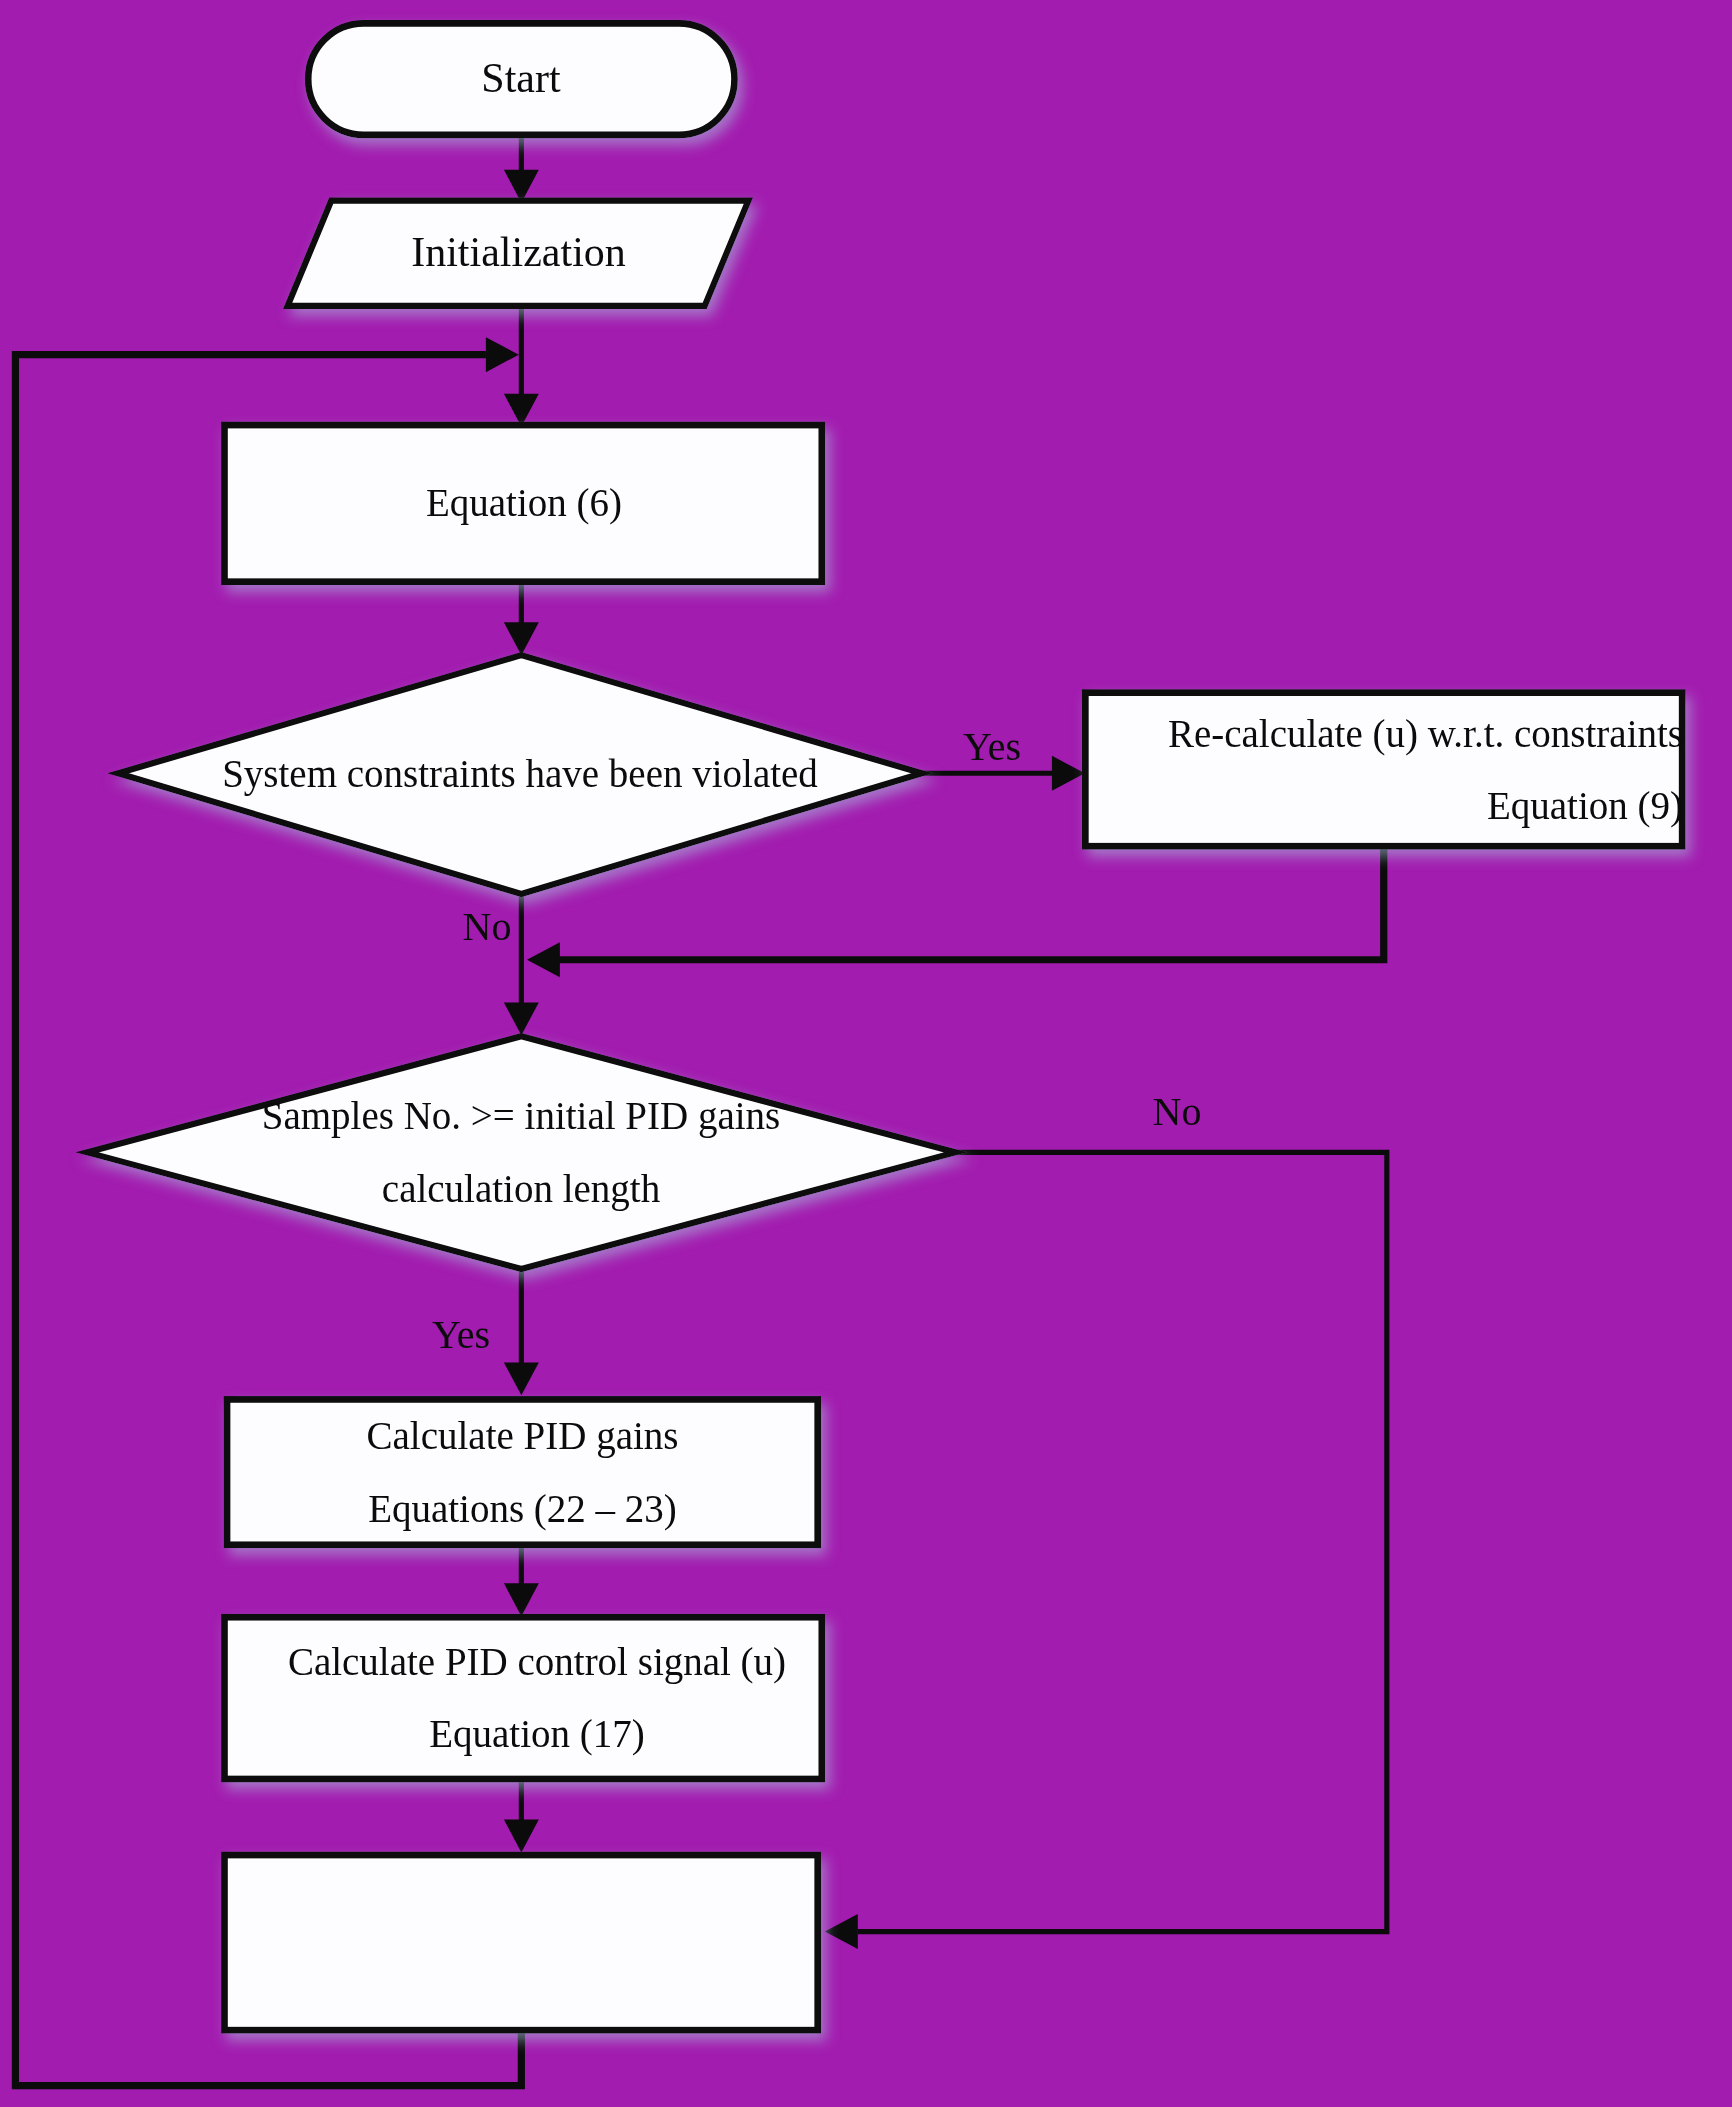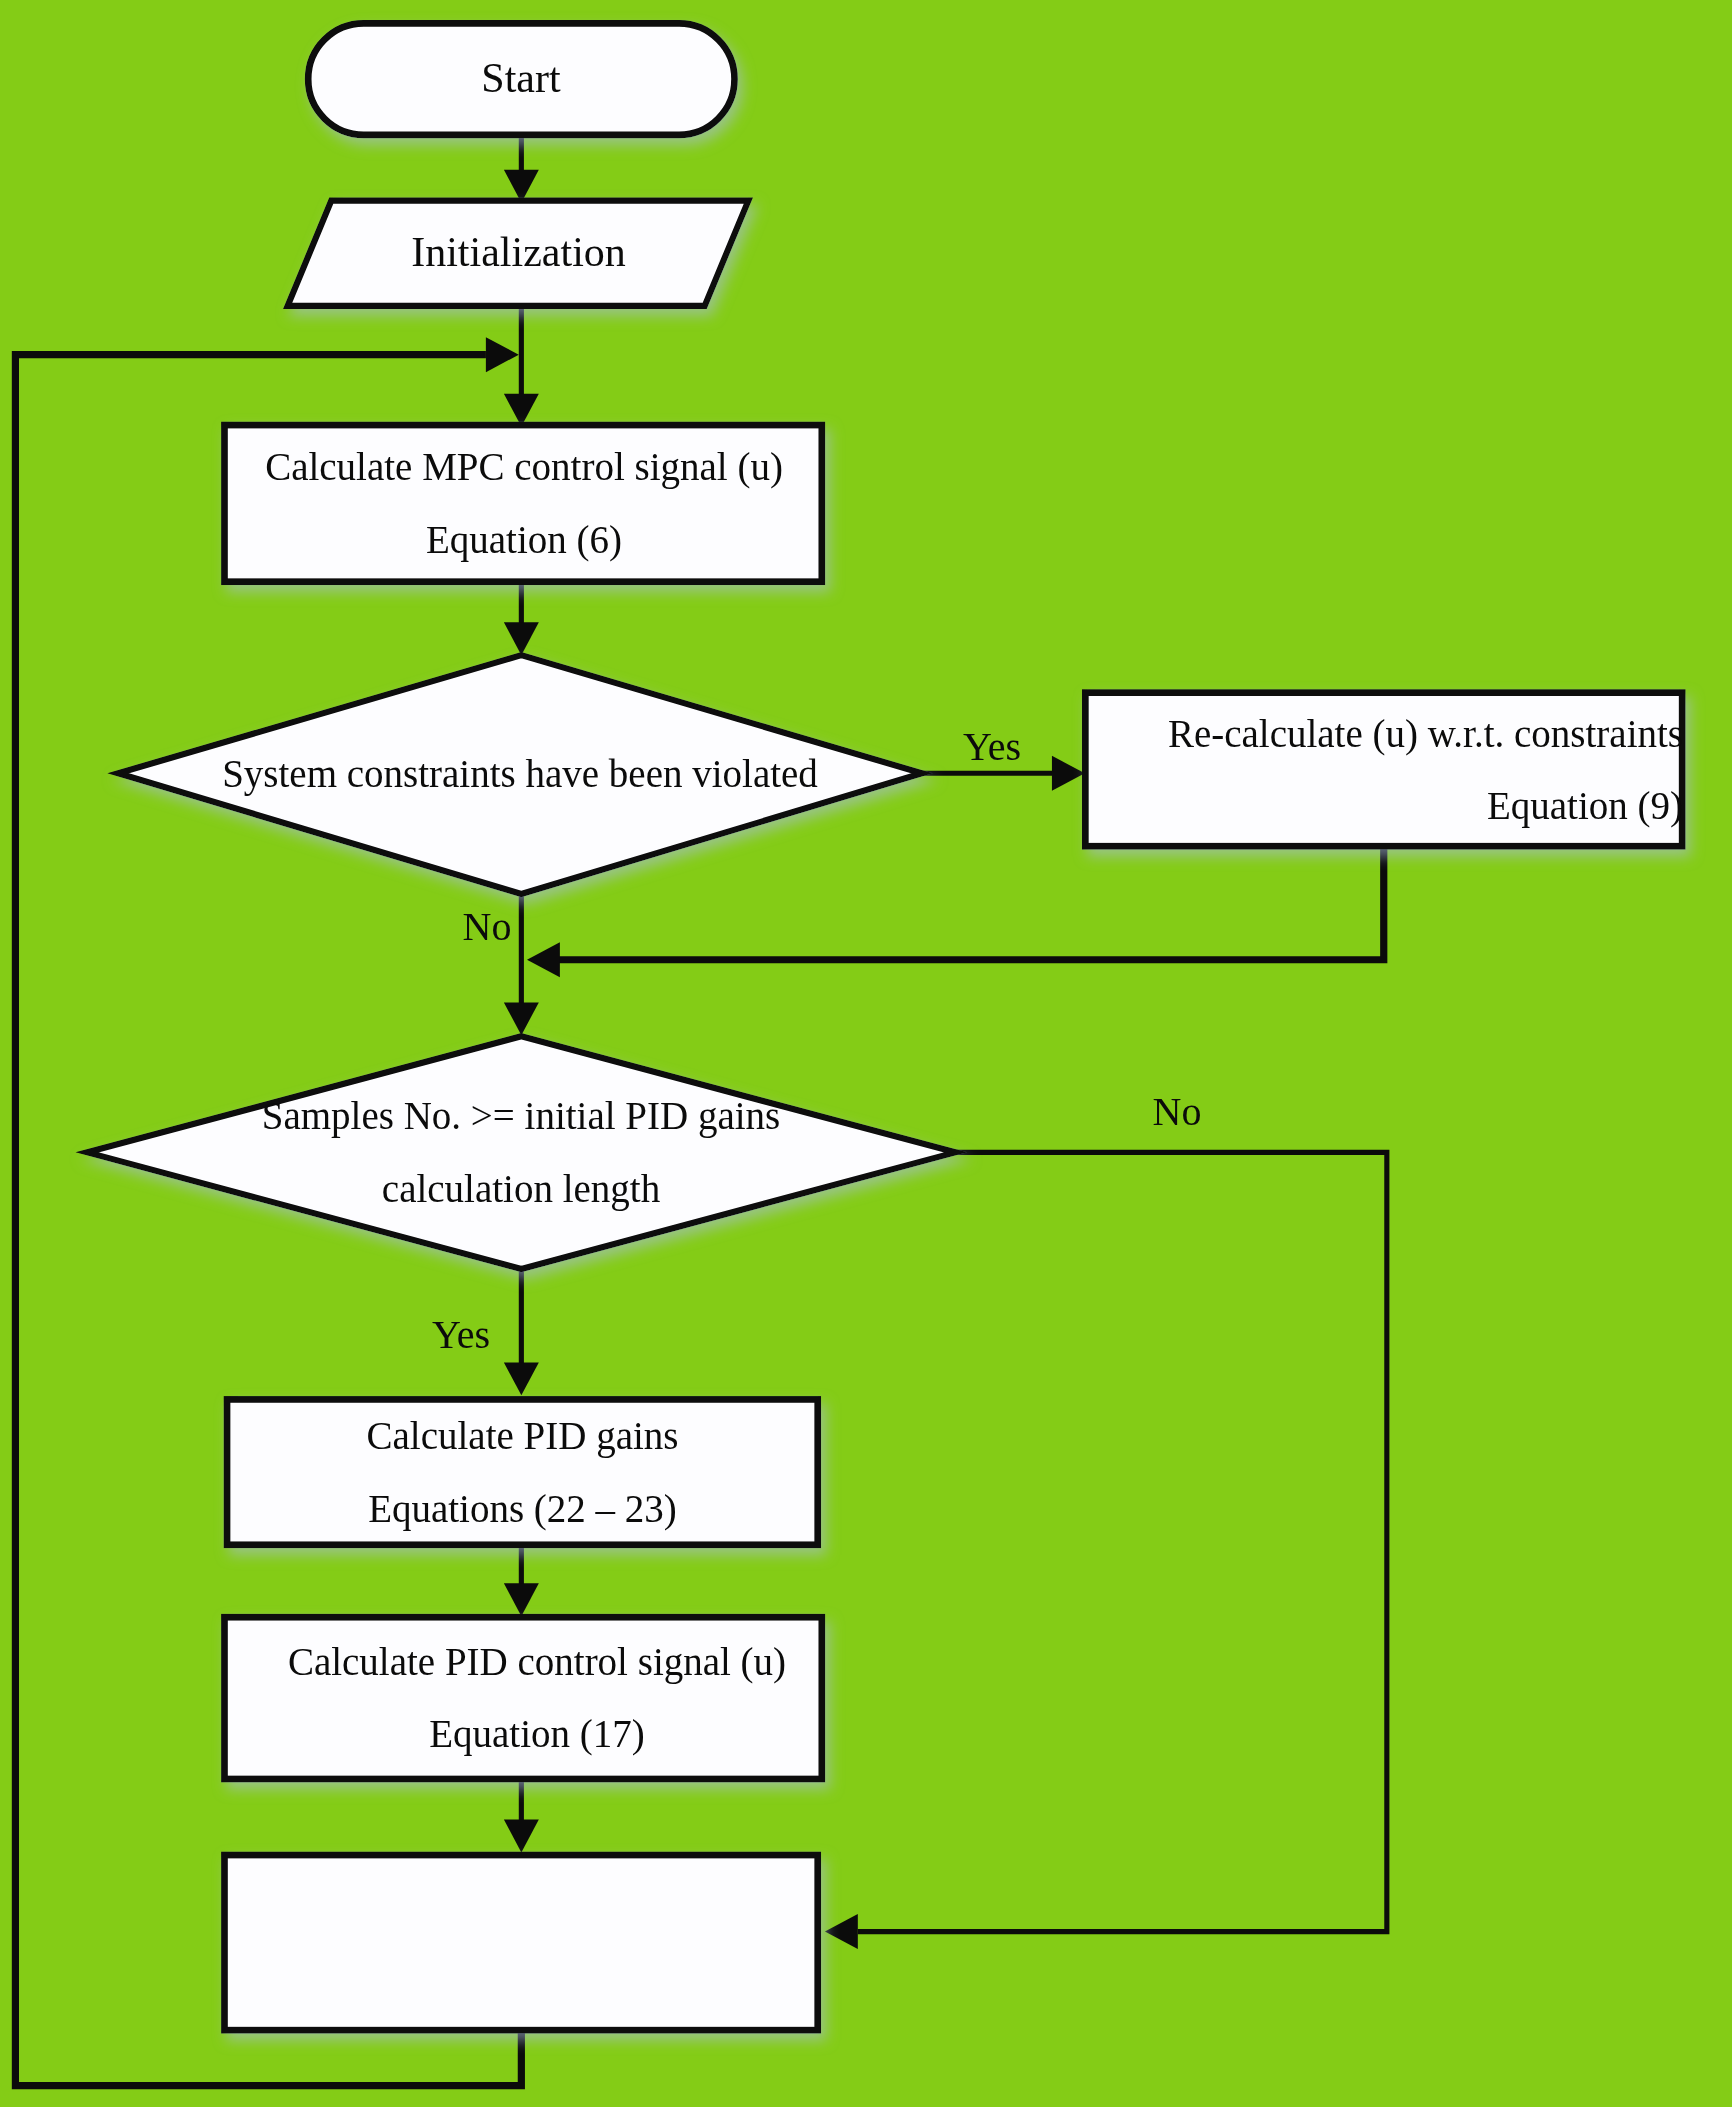--- a/index.html
+++ b/index.html
@@ -1,19 +1,19 @@
 <!DOCTYPE html>
 <html style="font-size:8.2px"><head>
 <meta charset="utf-8">
 <style>
   html,body { margin:0; padding:0; background:#ffffff; }
   .canvas {
     position:relative;
     width:1732px; height:2108px;
-    background:#84cc16;
+    background:#a21caf;
     font-family:"Liberation Serif", serif;
     overflow:hidden;
   }
   .canvas svg { position:absolute; left:0; top:0; }
   .label {
     position:absolute;
     display:flex; flex-direction:column;
     justify-content:center; align-items:center;
     text-align:center;
     font-size:39px; line-height:1.85;
@@ -80,21 +80,20 @@
       <rect x="437" y="3148" width="1163" height="315" stroke-width="13"></rect>
       <rect x="437" y="3611" width="1155" height="341" stroke-width="13"></rect>
     </g>
   </svg>
 
   <div class="label big" style="left:308px; top:23px; width:426px; height:111px;">Start</div>
 
   <div class="label big" style="left:288px; top:200px; width:461px; height:105px;">Initialization</div>
 
   <div class="label" style="left:225px; top:425px; width:598px; height:157px;">
-    <span>Calculate MPC control signal (u)</span>
     <span>Equation (6)</span>
   </div>
 
   <div class="label" style="left:118px; top:655px; width:804px; height:239px;">System constraints have been violated</div>
 
   <div class="label" style="left:1086px; top:693px; width:597px; height:154px;align-items:flex-end;">
     <span>Re-calculate (u) w.r.t. constraints</span>
     <span>Equation (9)</span>
   </div>
 

